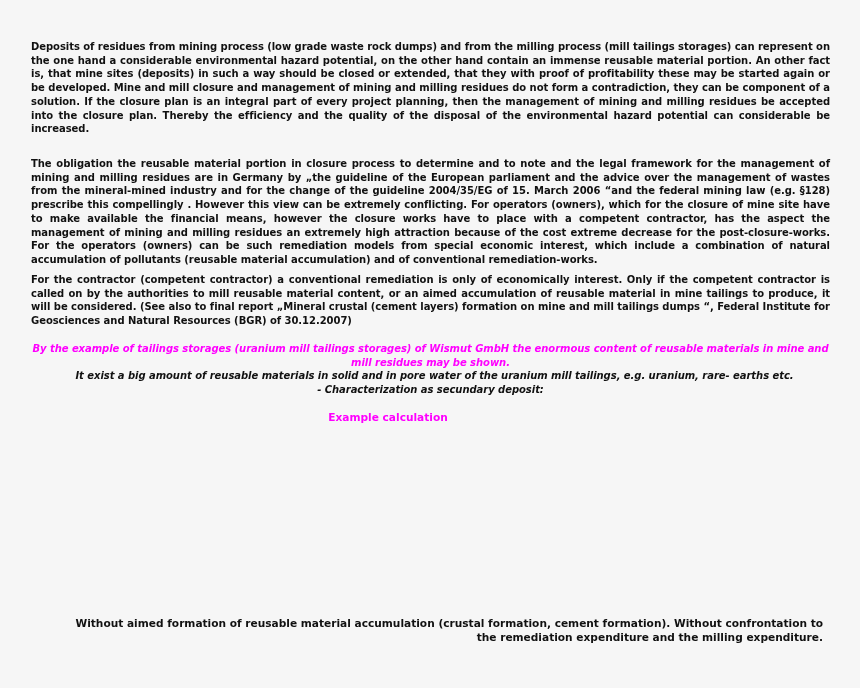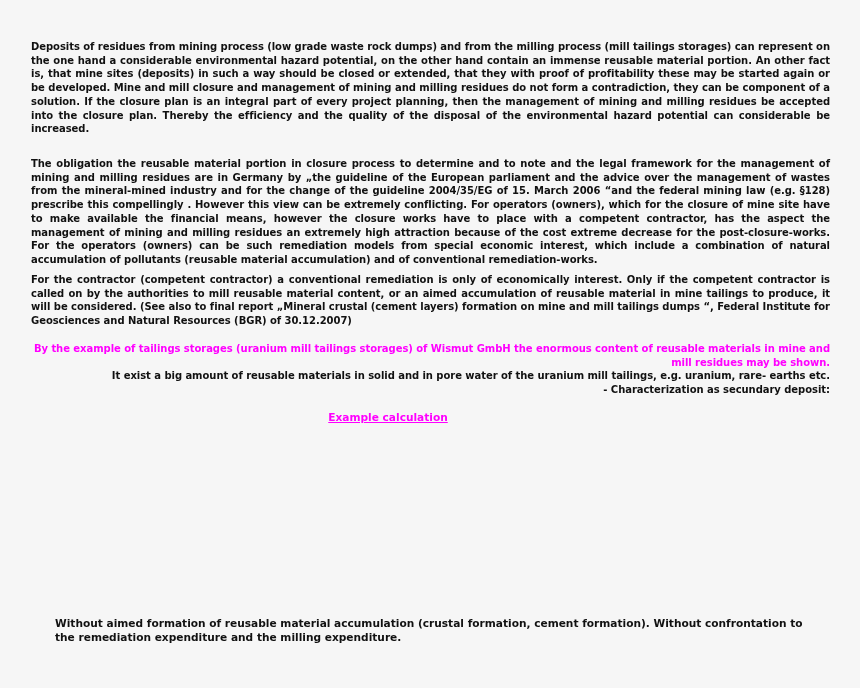--- a/index.html
+++ b/index.html
@@ -22,45 +22,44 @@
       width: 799px;
       font-size: 10px;
       line-height: 13.7px;
       text-align: justify;
       margin: 0;
       letter-spacing: -0.05px;
     }
     #p1 { top: 40px; }
     #p2 { top: 157px; }
     #p3 { top: 273px; }
-    #p4 { top: 342px; text-align: right; }
+    #p4 { top: 342px; text-align: center; font-style: italic; }
     .magenta { color: #ff00ff; }
     .line { display: block; white-space: pre; }
     .indent { padding-left: 8px; }
     .center-caption {
       position: absolute;
       left: 0;
       width: 860px;
       text-align: center;
       font-size: 10.6px;
       line-height: 13.7px;
     }
     #example-calc {
       top: 411px;
       left: 0;
       width: 776px;
       text-align: center;
-      text-decoration: underline;
     }
     #footer-caption {
       position: absolute;
       top: 616px;
       left: 55px;
       width: 768px;
-      text-align: left;
+      text-align: right;
       font-size: 10.6px;
       line-height: 14px;
     }
   </style>
 </head>
 <body>
 
 <p id="p1" class="para">Deposits of residues from mining process (low grade waste rock dumps) and from the milling process (mill tailings storages) can represent on the one hand a considerable environmental hazard potential, on the other hand contain an immense reusable material portion. An other fact is, that mine sites (deposits) in such a way should be closed or extended, that they with proof of profitability these may be started again or be developed. Mine and mill closure and management of mining and milling residues do not form a contradiction, they can be component of a solution. If the closure plan is an integral part of every project planning, then the management of mining and milling residues be accepted into the closure plan. Thereby the efficiency and the quality of the disposal of the environmental hazard potential can considerable be increased.</p>
 
 <p id="p2" class="para">The obligation the reusable material portion in closure process to determine and to note and the legal framework for the management of mining and milling residues are in Germany by „the guideline of the European parliament and the advice over the management of wastes from the mineral-mined industry and for the change of the guideline 2004/35/EG of 15. March 2006 “and the federal mining law (e.g. §128) prescribe this compellingly . However this view can be extremely conflicting. For operators (owners), which for the closure of mine site have to make available the financial means, however the closure works have to place with a competent contractor, has the aspect the management of mining and milling residues an extremely high attraction because of the cost extreme decrease for the post-closure-works. For the operators (owners) can be such remediation models from special economic interest, which include a combination of natural accumulation of pollutants (reusable material accumulation) and of conventional remediation-works.</p>

